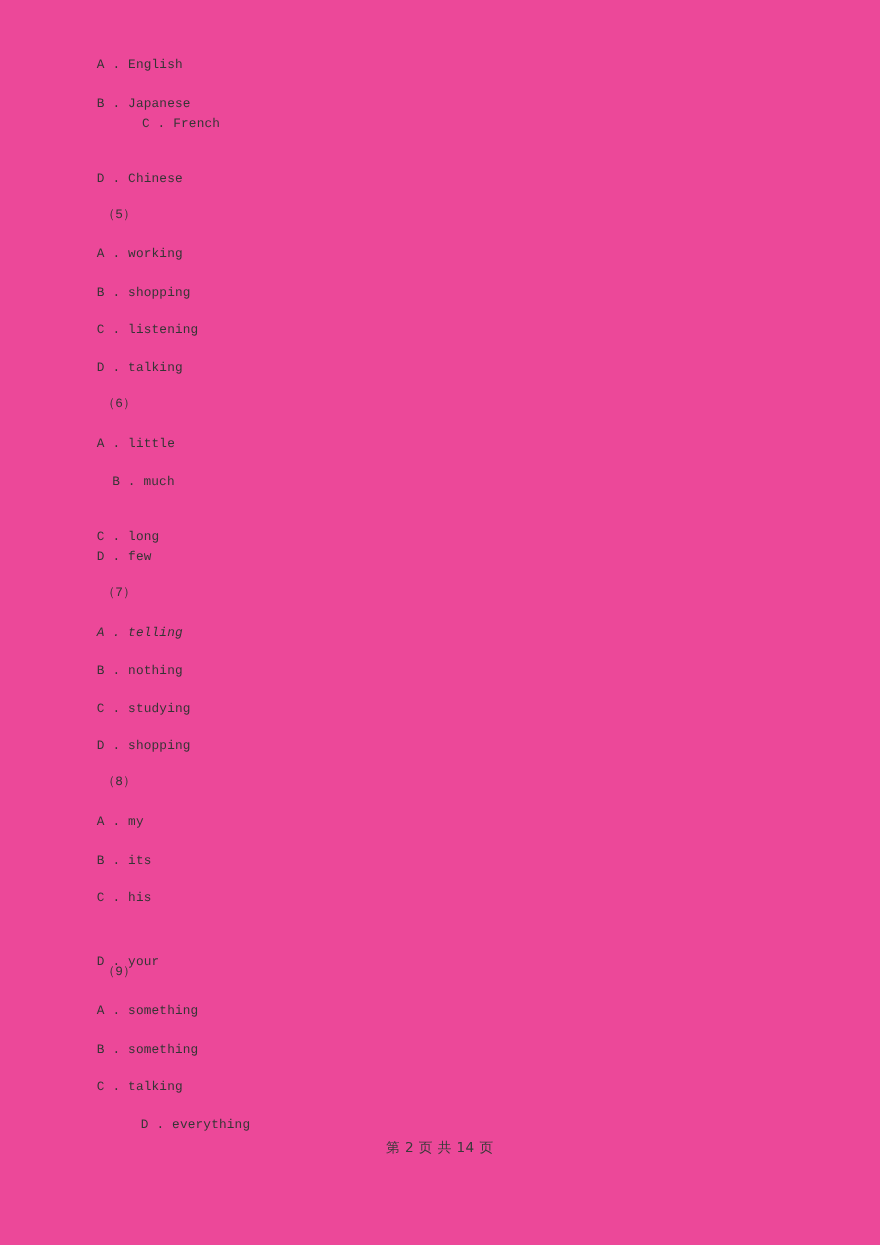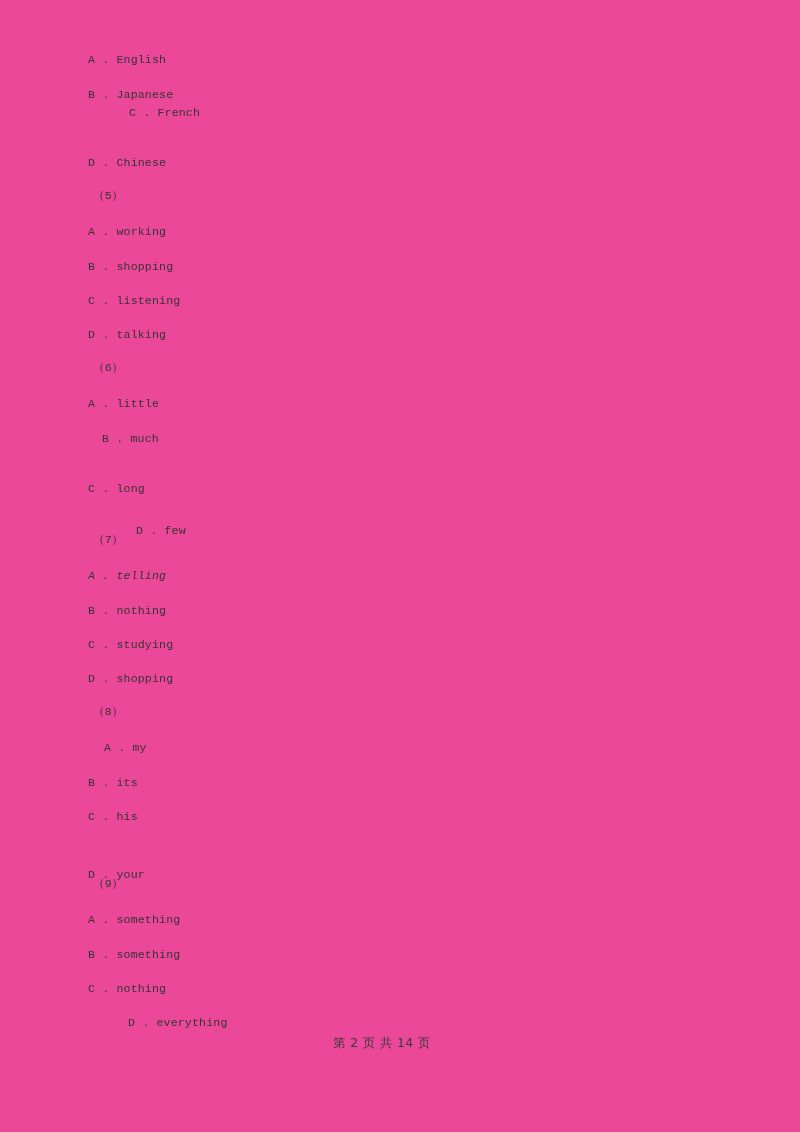--- a/index.html
+++ b/index.html
@@ -34,21 +34,21 @@
     letter-spacing: 0.15px;
   }
   .line.option {
     left: 88px;
   }
   .line.group-num {
     left: 93px;
   }
   .footer {
     position: absolute;
-    left: 333px;
+    left: 351px;
     top: 1035px;
     white-space: pre;
     color: #3a3a3a;
     font-size: 12.4px;
     line-height: 15px;
     letter-spacing: 0.4px;
     font-family: "DejaVu Sans", "Liberation Sans", sans-serif;
   }
 </style>
 </head>
@@ -63,33 +63,33 @@
       <div class="line option" style="top: 156px;">D . Chinese</div>
       <div class="line group-num" style="top: 189px;">（5）</div>
       <div class="line option" style="top: 225px;">A . working</div>
       <div class="line option" style="top: 260px;">B . shopping</div>
       <div class="line option" style="top: 294px;">C . listening</div>
       <div class="line option" style="top: 328px;">D . talking</div>
       <div class="line group-num" style="top: 361px;">（6）</div>
       <div class="line option" style="top: 397px;">A . little</div>
       <div class="line option" style="top: 432px; margin-left: 14px;">B . much</div>
       <div class="line option" style="top: 466px; margin-top: 16px;">C . long</div>
-      <div class="line option" style="top: 524px; margin-left: 48px;">D . few</div>
+      <div class="line option" style="top: 500px;">D . few</div>
       <div class="line group-num" style="top: 533px;">（7）</div>
       <div class="line option" style="top: 569px; font-style: italic;">A . telling</div>
       <div class="line option" style="top: 604px;">B . nothing</div>
       <div class="line option" style="top: 638px; text-align: center;">C . studying</div>
       <div class="line option" style="top: 672px;">D . shopping</div>
       <div class="line group-num" style="top: 705px;">（8）</div>
-      <div class="line option" style="top: 741px; margin-left: 16px;">A . my</div>
+      <div class="line option" style="top: 741px;">A . my</div>
       <div class="line option" style="top: 776px;">B . its</div>
       <div class="line option" style="top: 810px;">C . his</div>
       <div class="line option" style="top: 868px;">D . your</div>
       <div class="line group-num" style="top: 877px;">（9）</div>
       <div class="line option" style="top: 913px;">A . something</div>
       <div class="line option" style="top: 948px;">B . something</div>
-      <div class="line option" style="top: 982px;">C . nothing</div>
+      <div class="line option" style="top: 982px;">C . talking</div>
       <div class="line option" style="top: 1016px; margin-left: 40px;">D . everything</div>
     </div>
 
   <div class="footer">第 2 页 共 14 页</div>
 
 </div>
 
 </body></html>

